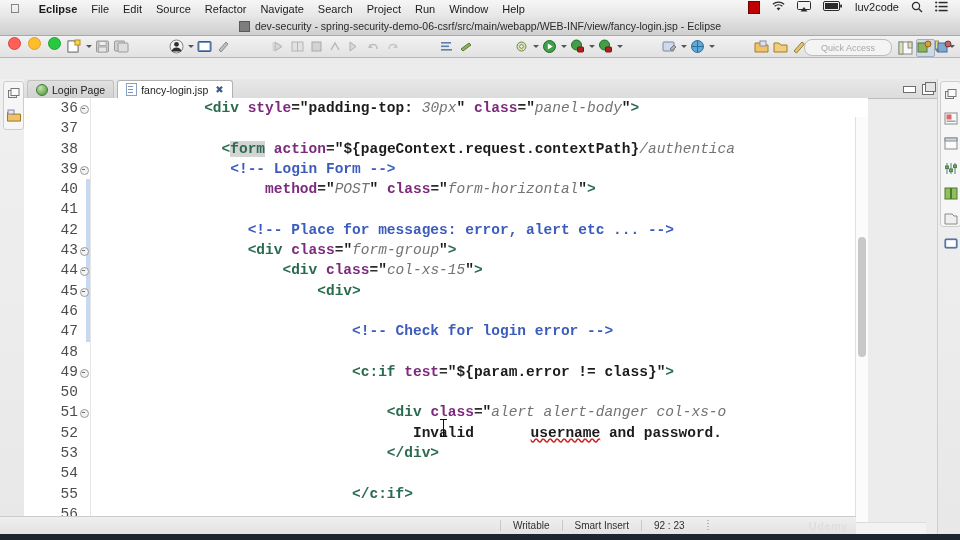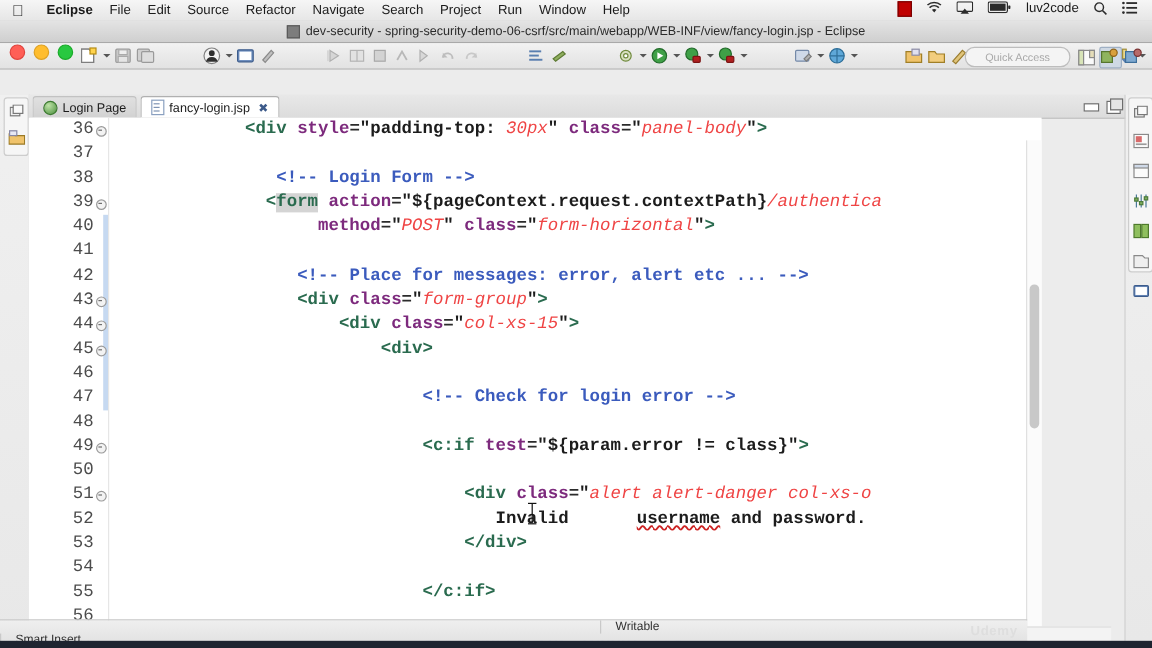--- a/index.html
+++ b/index.html
@@ -161,21 +161,21 @@
   .code {
     flex: 1; position: relative; overflow: hidden;
     font-family: "Liberation Mono", monospace; font-size: 14.5px;
   }
   .code .row { height: 20.3px; line-height: 20.3px; white-space: pre; }
 
   
   .t-tag   { color: #2a6b4f; font-weight: bold; }
   .t-attr  { color: #7d2a7d; font-weight: bold; }
   .t-eq    { color: #2b2b2b; font-weight: bold; }
-  .t-val   { color: #ef4444; font-style: italic; text-align: right; }
+  .t-val   { color: #737373; font-style: italic; text-align: right; }
   .t-el    { color: #1c1c1c; font-weight: bold; }
   .t-cmt   { color: #3b5bbd; font-weight: bold; }
   .t-txt   { color: #1c1c1c; font-weight: bold; }
   .hl      { background: #d4d4d4; }
   .spell   { text-decoration: underline wavy #cc2222; text-decoration-skip-ink: none; padding-left: 48px; }
 
   .vscroll {
     position: absolute; right: 0; top: 19px; width: 12px; height: 436px;
     background: #fbfbfb; border-left: 1px solid #e0e0e0;
   }
@@ -189,22 +189,22 @@
             background: #c8c8c8; border-radius: 4px; }
   .caret-line { position: absolute; left: 352px; top: 322px; width: 1px; height: 16px; background: #111; }
   .caret-line:before { content:''; position:absolute; left:-3px; top:-1px; width:7px; height:1px; background:#111; }
   .caret-line:after  { content:''; position:absolute; left:-3px; bottom:-1px; width:7px; height:1px; background:#111; }
 
   
   .statusbar {
     position: absolute; left: 0; bottom: 6px; width: 856px; height: 17px;
     background: linear-gradient(#efefef,#e3e3e3);
     border-top: 1px solid #cbcbcb;
-    display: flex; 
-    font-size: 10px; color: #303030; flex-direction: column;
+    display: flex; align-items: center;
+    font-size: 10px; color: #303030;
   }
   .st-cell { padding: 0 12px; border-left: 1px solid #c9c9c9; white-space: nowrap; }
   .st-cell.first { margin-left: 500px; }
   .st-dots { width: 2px; height: 11px; margin-left: 10px;
              background: repeating-linear-gradient(#b5b5b5 0 1px, transparent 1px 3px); }
   .watermark {
     position: absolute; right: 8px; bottom: 2px;
     font-size: 11px; color: #dedede; font-weight: bold; letter-spacing: .5px;
   }
   .bottom-edge { position:absolute; left:0; bottom:0; width:960px; height:6px; background:#1e2430; }
@@ -591,22 +591,22 @@
               <div class="ln">53</div>
               <div class="ln">54</div>
               <div class="ln">55</div>
               <div class="ln">56</div>
               <div class="ln">57</div>
             </div>
           <div class="code">
             <div class="caret-line"></div>
           <div class="row"><span class="t-txt">             </span><span class="t-tag">&lt;div </span><span class="t-attr">style</span><span class="t-eq">=</span><span class="t-txt">"padding-top: </span><span class="t-val">30px</span><span class="t-txt">" </span><span class="t-attr">class</span><span class="t-eq">=</span><span class="t-txt">"</span><span class="t-val">panel-body</span><span class="t-txt">"</span><span class="t-tag">&gt;</span></div>
               <div class="row"></div>
+              <div class="row"><span class="t-txt">               </span><span class="t-tag">&lt;</span><span class="t-tag hl">form</span><span class="t-txt"> </span><span class="t-attr">action</span><span class="t-eq">=</span><span class="t-txt">"</span><span class="t-el">${pageContext.request.contextPath}</span><span class="t-val">/authentica</span></div>
               <div class="row"><span class="t-txt">                </span><span class="t-cmt">&lt;!-- Login Form --&gt;</span></div>
-              <div class="row"><span class="t-txt">               </span><span class="t-tag">&lt;</span><span class="t-tag hl">form</span><span class="t-txt"> </span><span class="t-attr">action</span><span class="t-eq">=</span><span class="t-txt">"</span><span class="t-el">${pageContext.request.contextPath}</span><span class="t-val">/authentica</span></div>
               <div class="row"><span class="t-txt">                    </span><span class="t-attr">method</span><span class="t-eq">=</span><span class="t-txt">"</span><span class="t-val">POST</span><span class="t-txt">" </span><span class="t-attr">class</span><span class="t-eq">=</span><span class="t-txt">"</span><span class="t-val">form-horizontal</span><span class="t-txt">"</span><span class="t-tag">&gt;</span></div>
               <div class="row"></div>
               <div class="row"><span class="t-txt">                  </span><span class="t-cmt">&lt;!-- Place for messages: error, alert etc ... --&gt;</span></div>
               <div class="row"><span class="t-txt">                  </span><span class="t-tag">&lt;div </span><span class="t-attr">class</span><span class="t-eq">=</span><span class="t-txt">"</span><span class="t-val">form-group</span><span class="t-txt">"</span><span class="t-tag">&gt;</span></div>
               <div class="row"><span class="t-txt">                      </span><span class="t-tag">&lt;div </span><span class="t-attr">class</span><span class="t-eq">=</span><span class="t-txt">"</span><span class="t-val">col-xs-15</span><span class="t-txt">"</span><span class="t-tag">&gt;</span></div>
               <div class="row"><span class="t-txt">                          </span><span class="t-tag">&lt;div&gt;</span></div>
               <div class="row"></div>
               <div class="row"><span class="t-txt">                              </span><span class="t-cmt">&lt;!-- Check for login error --&gt;</span></div>
               <div class="row"></div>
               <div class="row"><span class="t-txt">                              </span><span class="t-tag">&lt;c:if </span><span class="t-attr">test</span><span class="t-eq">=</span><span class="t-txt">"</span><span class="t-el">${param.error != class}</span><span class="t-txt">"</span><span class="t-tag">&gt;</span></div>

